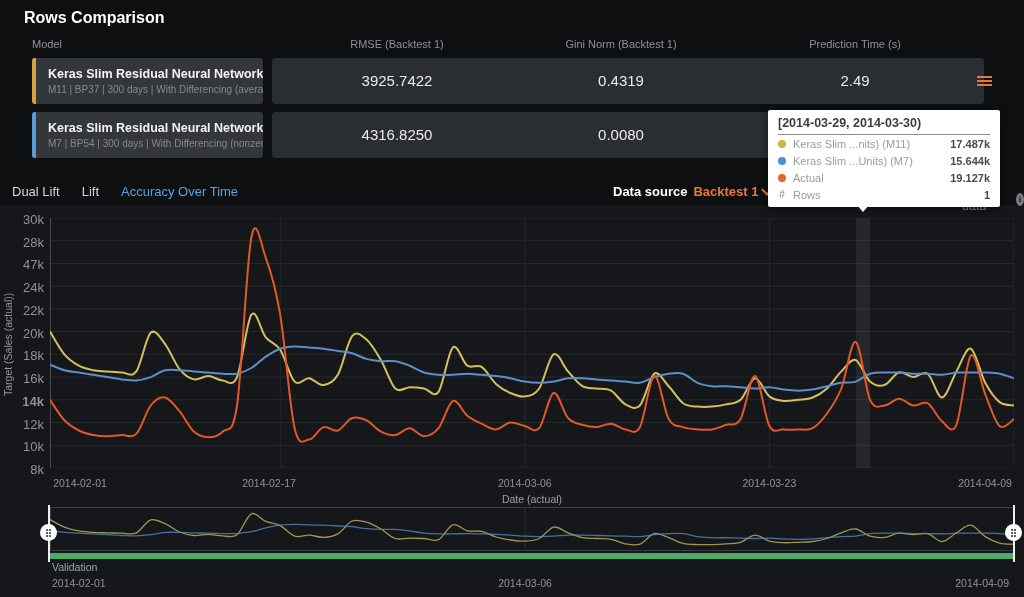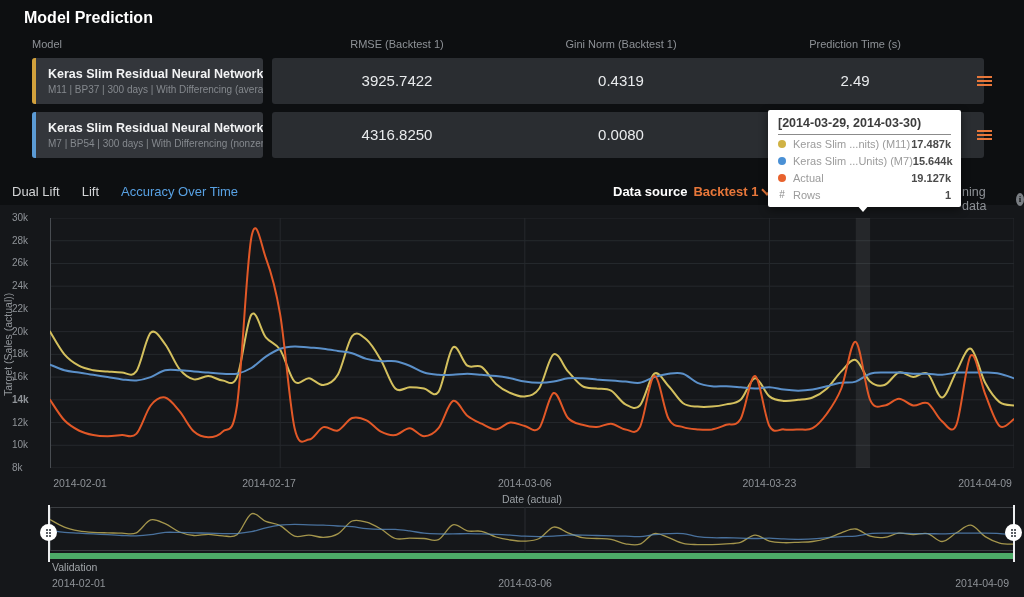--- a/index.html
+++ b/index.html
@@ -38,55 +38,55 @@
               font-size:13px;white-space:nowrap;}
   .ds-label{color:#ffffff;font-weight:bold;}
   .ds-value{color:#e8773a;font-weight:bold;cursor:pointer;display:flex;align-items:center;gap:5px;}
   .ds-frag{color:#ffffff;font-weight:bold;margin-left:12px;}
   .train-frag{position:absolute;left:962px;top:185px;display:flex;align-items:center;gap:22px;
               font-size:12.5px;color:#8e9297;}
   .info-icon{width:13px;height:13px;border-radius:50%;background:#797d82;color:#15171a;
              font-size:9px;font-weight:bold;text-align:center;line-height:13px;font-family:"Liberation Serif",serif;}
   .y-title{position:absolute;left:2px;top:272px;height:145px;writing-mode:vertical-rl;
            transform:rotate(180deg);font-size:10.5px;color:#92969b;text-align:center;}
-  .ytick{position:absolute;left:12px;width:32px;font-size:10px;color:#8f9398;}
+  .ytick{position:absolute;left:12px;width:32px;text-align:right;font-size:13px;color:#8f9398;}
   .xtick{position:absolute;top:477px;width:84px;text-align:center;font-size:10.5px;color:#8f9398;}
   .x-axis-title{position:absolute;left:490px;top:493px;width:84px;text-align:center;
                 font-size:10.5px;color:#9ba0a5;}
   #main-chart{position:absolute;left:50px;top:218px;}
   #nav-chart{position:absolute;left:50px;top:507px;}
   .green-bar{position:absolute;left:50px;top:553px;width:964px;height:6px;}
   .validation-label{position:absolute;left:52px;top:561px;font-size:10.5px;color:#a2a6aa;}
   .ntick{position:absolute;top:577px;font-size:10.5px;color:#8f9398;}
   .nt0{left:52px;} .nt1{left:483px;width:84px;text-align:center;} .nt2{left:929px;width:80px;text-align:right;}
   .handle-line{position:absolute;top:505px;width:2px;height:57px;background:#eceeef;}
   .hl-left{left:48px;} .hl-right{left:1013px;}
   .handle-knob{position:absolute;top:524px;width:17px;height:17px;border-radius:50%;background:#ffffff;
                display:flex;align-items:center;justify-content:center;cursor:ew-resize;z-index:3;}
   .hk-left{left:40px;} .hk-right{left:1005px;}
   .knob-dots{width:2px;height:2px;background:#5c6066;margin-left:-3px;
              box-shadow:3px 0 0 #5c6066,0 3px 0 #5c6066,3px 3px 0 #5c6066,0 -3px 0 #5c6066,3px -3px 0 #5c6066;}
-  .tooltip{position:absolute;left:768px;top:110px;width:193px;background:#ffffff;border-radius:2px;
+  .tooltip{position:absolute;left:768px;top:110px;width:232px;background:#ffffff;border-radius:2px;
            box-shadow:0 3px 10px rgba(0,0,0,0.45);padding:6px 10px 4px;box-sizing:border-box;z-index:10;}
   .tt-title{font-size:12.5px;font-weight:bold;color:#3c3c3c;padding-bottom:4px;
             border-bottom:1px solid #8b8b8b;white-space:nowrap;}
   .tt-row{display:flex;align-items:center;height:17px;font-size:11px;color:#9b9b9b;white-space:nowrap;}
   .tt-dot{width:8px;height:8px;border-radius:50%;margin-right:7px;flex:0 0 auto;}
   .tt-hash{width:8px;margin-right:7px;color:#8a8a8a;font-size:10px;text-align:center;flex:0 0 auto;}
   .tt-val{margin-left:auto;color:#4b4b4b;font-weight:bold;font-size:11px;}
   .tt-caret{position:absolute;left:856px;top:204px;width:0;height:0;border-left:7px solid transparent;
             border-right:7px solid transparent;border-top:8px solid #ffffff;z-index:10;}
 </style>
 </head>
 <body>
 
 <div class="page">
   <div class="chart-bg"></div>
 
-  <div class="page-title">Model Prediction</div>
+  <div class="page-title">Rows Comparison</div>
 
   <div class="col-head ch-model">Model</div>
   <div class="col-head ch-rmse">RMSE (Backtest 1)</div>
   <div class="col-head ch-gini">Gini Norm (Backtest 1)</div>
   <div class="col-head ch-pred">Prediction Time (s)</div>
 
   <div class="mrow row1">
     <div class="model-cell">
       <div class="accent" style="background: rgb(210, 161, 60);"></div>
       <div class="model-title">
@@ -148,21 +148,21 @@
   <div id="yticks">
       <div class="ytick" style="top: 462px;">8k</div>
       <div class="ytick" style="top: 439.273px;">10k</div>
       <div class="ytick" style="top: 416.545px;">12k</div>
       <div class="ytick" style="top: 393.818px; font-weight: bold;">14k</div>
       <div class="ytick" style="top: 371.091px;">16k</div>
       <div class="ytick" style="top: 348.364px;">18k</div>
       <div class="ytick" style="top: 325.636px;">20k</div>
       <div class="ytick" style="top: 302.909px;">22k</div>
       <div class="ytick" style="top: 280.182px;">24k</div>
-      <div class="ytick" style="top: 257.455px;">26k</div>
+      <div class="ytick" style="top: 257.455px;">47k</div>
       <div class="ytick" style="top: 234.727px;">28k</div>
       <div class="ytick" style="top: 212px;">30k</div>
     </div>
 
   <svg id="main-chart" width="964" height="250" viewBox="0 0 964 250">
       <line x1="0" y1="250" x2="964" y2="250" stroke="#26292d" stroke-width="1"></line>
       <line x1="0" y1="227.27272727272728" x2="964" y2="227.27272727272728" stroke="#26292d" stroke-width="1"></line>
       <line x1="0" y1="204.54545454545453" x2="964" y2="204.54545454545453" stroke="#26292d" stroke-width="1"></line>
       <line x1="0" y1="181.8181818181818" x2="964" y2="181.8181818181818" stroke="#26292d" stroke-width="1"></line>
       <line x1="0" y1="159.0909090909091" x2="964" y2="159.0909090909091" stroke="#26292d" stroke-width="1"></line>

